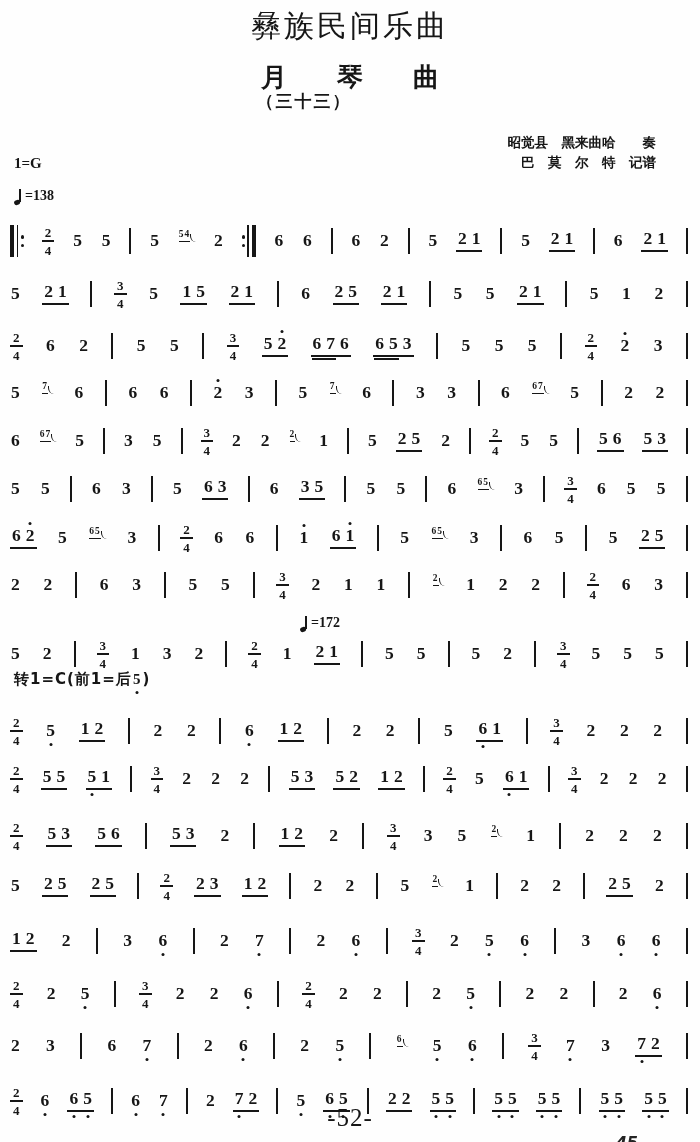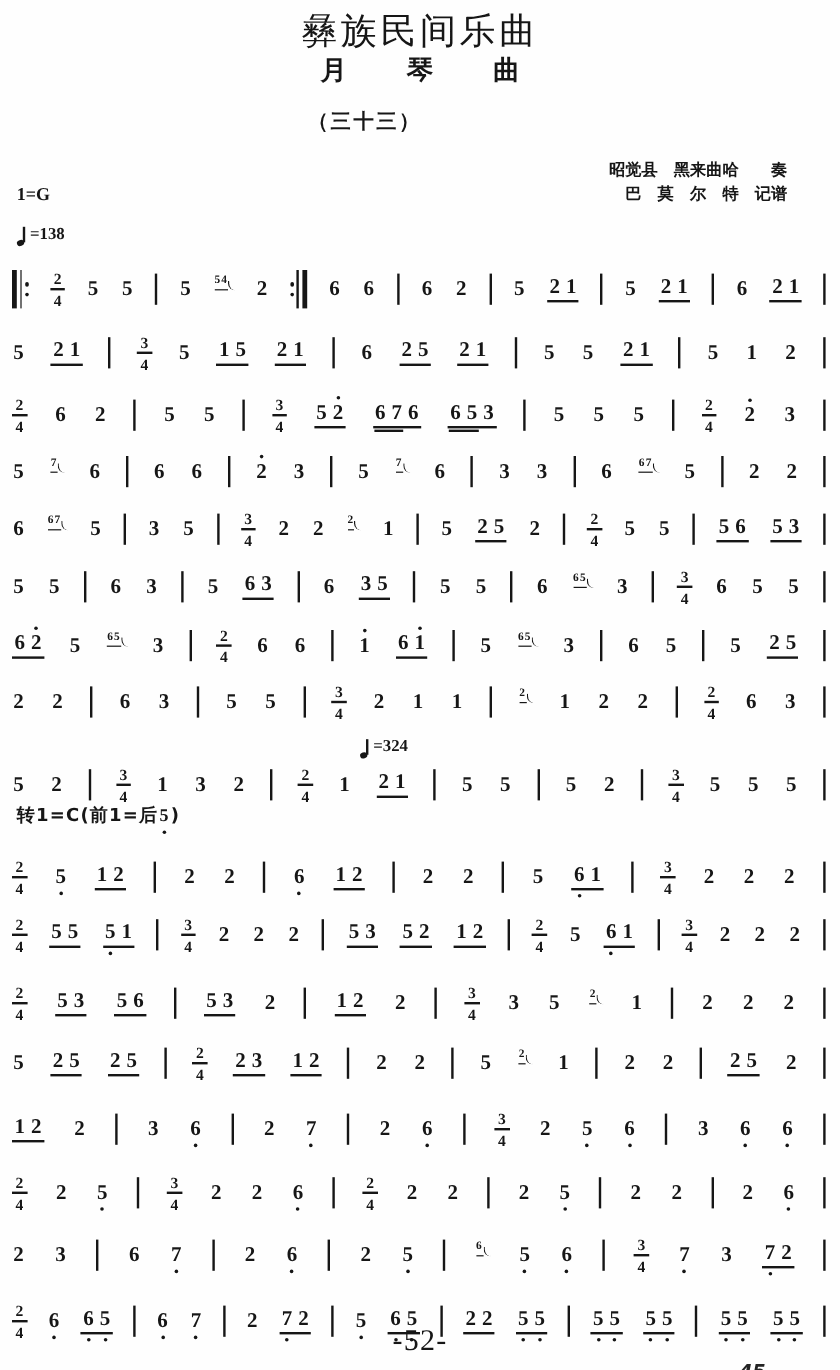--- a/index.html
+++ b/index.html
@@ -2,22 +2,22 @@
 <html><head>
 <meta charset="utf-8">
 <style>
   :root{ --ink:#161616; }
   html,body{margin:0;padding:0;background:#888;}
   #page{position:relative;width:700px;height:1142px;margin:0 auto;background:#fefefe;overflow:hidden;
         font-family:"DejaVu Sans",sans-serif;color:var(--ink);}
   
   .title{position:absolute;top:6px;left:0;width:700px;text-align:center;
          font-size:30px;font-weight:400;letter-spacing:3px;}
-  .subtitle{position:absolute;top:44px;left:0;width:700px;text-align:center;
-            font-size:22px;font-weight:700;letter-spacing:50px;text-indent:50px;}
+  .subtitle{position:absolute;top:60px;left:0;width:700px;text-align:center;
+            font-size:26px;font-weight:700;letter-spacing:50px;text-indent:50px;}
   .subnum{position:absolute;top:90px;left:0;width:608px;text-align:center;
           font-size:17px;font-weight:700;letter-spacing:2px;}
   .credits{position:absolute;top:133px;right:44px;text-align:right;
            font-size:13.5px;font-weight:700;line-height:1.45;}
   .keysig{position:absolute;top:155px;left:14px;font-size:15px;font-weight:700;
           font-family:"Liberation Serif","DejaVu Serif",serif;}
   .tempo{position:absolute;font-size:14px;font-weight:700;
          font-family:"Liberation Serif","DejaVu Serif",serif;display:flex;align-items:flex-end;gap:2px;}
   #tempo1{top:188px;left:14px;}
   #tempo2{top:615px;left:300px;}
@@ -80,21 +80,21 @@
 
   <div class="keysig">1=G</div>
 
   <div class="tempo" id="tempo1">
     <span class="qnote"></span>
       <span>=138</span>
   </div>
 
   <div class="tempo" id="tempo2">
     <span class="qnote"></span>
-      <span>=324</span>
+      <span>=172</span>
   </div>
 
   <div class="keychange">
     <span>转1=C(前1=后</span><span class="n lo" style="font-family:'Liberation Serif',serif">5</span><span>)</span>
   </div>
 
   <div id="score">
       <div class="sline" style="top: 224px;">
         <span class="rep">
           <span class="thick"></span>

